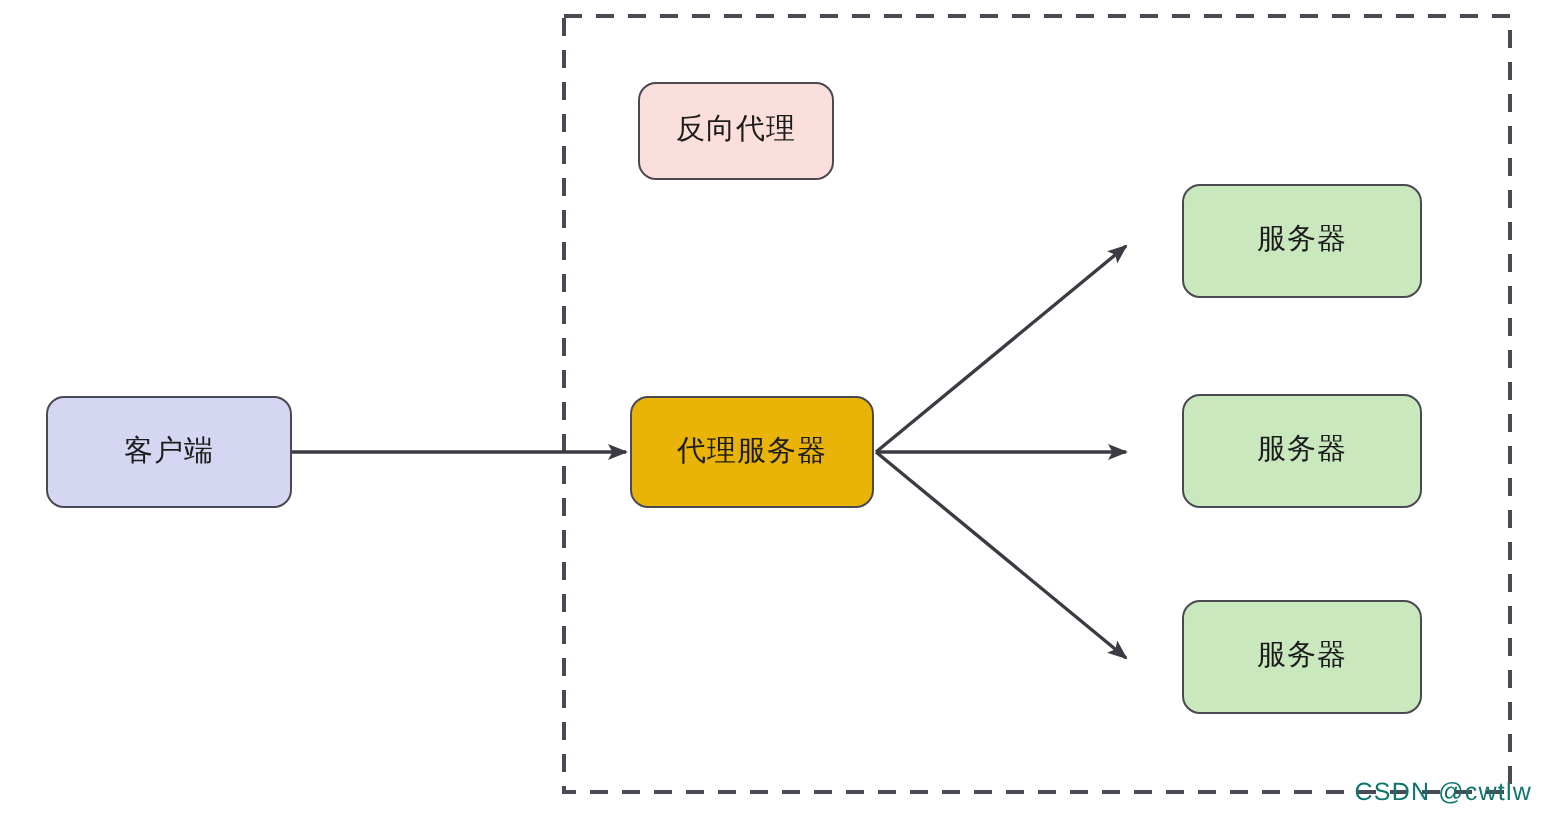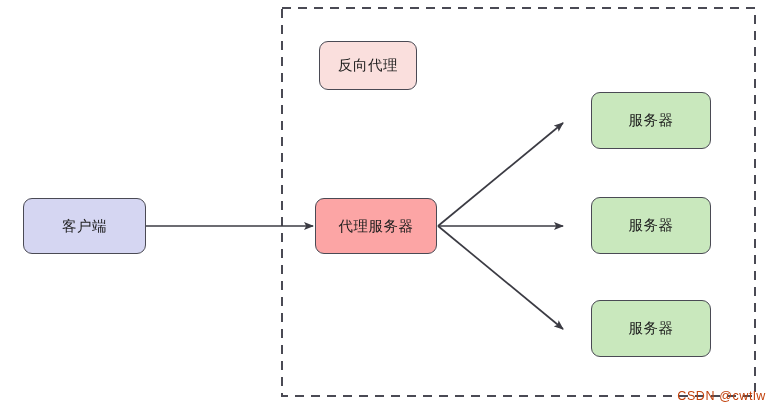--- a/index.html
+++ b/index.html
@@ -36,21 +36,21 @@
     top: 198px;
     width: 123px;
     height: 56px;
     background: #d5d6f2;
   }
   .node-proxy {
     left: 315px;
     top: 198px;
     width: 122px;
     height: 56px;
-    background: #fca5a5;
+    background: #eab308;
   }
   .node-label-reverse-proxy {
     left: 319px;
     top: 41px;
     width: 98px;
     height: 49px;
     background: #fadfdd;
   }
   .node-server {
     left: 565px;
@@ -80,21 +80,21 @@
     stroke: #4a4a54;
     stroke-width: 2px;
     stroke-dasharray: 9 7;
     fill: none;
   }
   .watermark {
     position: absolute;
     right: 8px;
     bottom: 6px;
     font-size: 12.5px;
-    color: #c2410c;
+    color: #0f766e;
     letter-spacing: 0.6px;
     white-space: nowrap;
     user-select: none;
   }
 </style>
 </head>
 <body>
 
 <div id="diagram-canvas">
 

